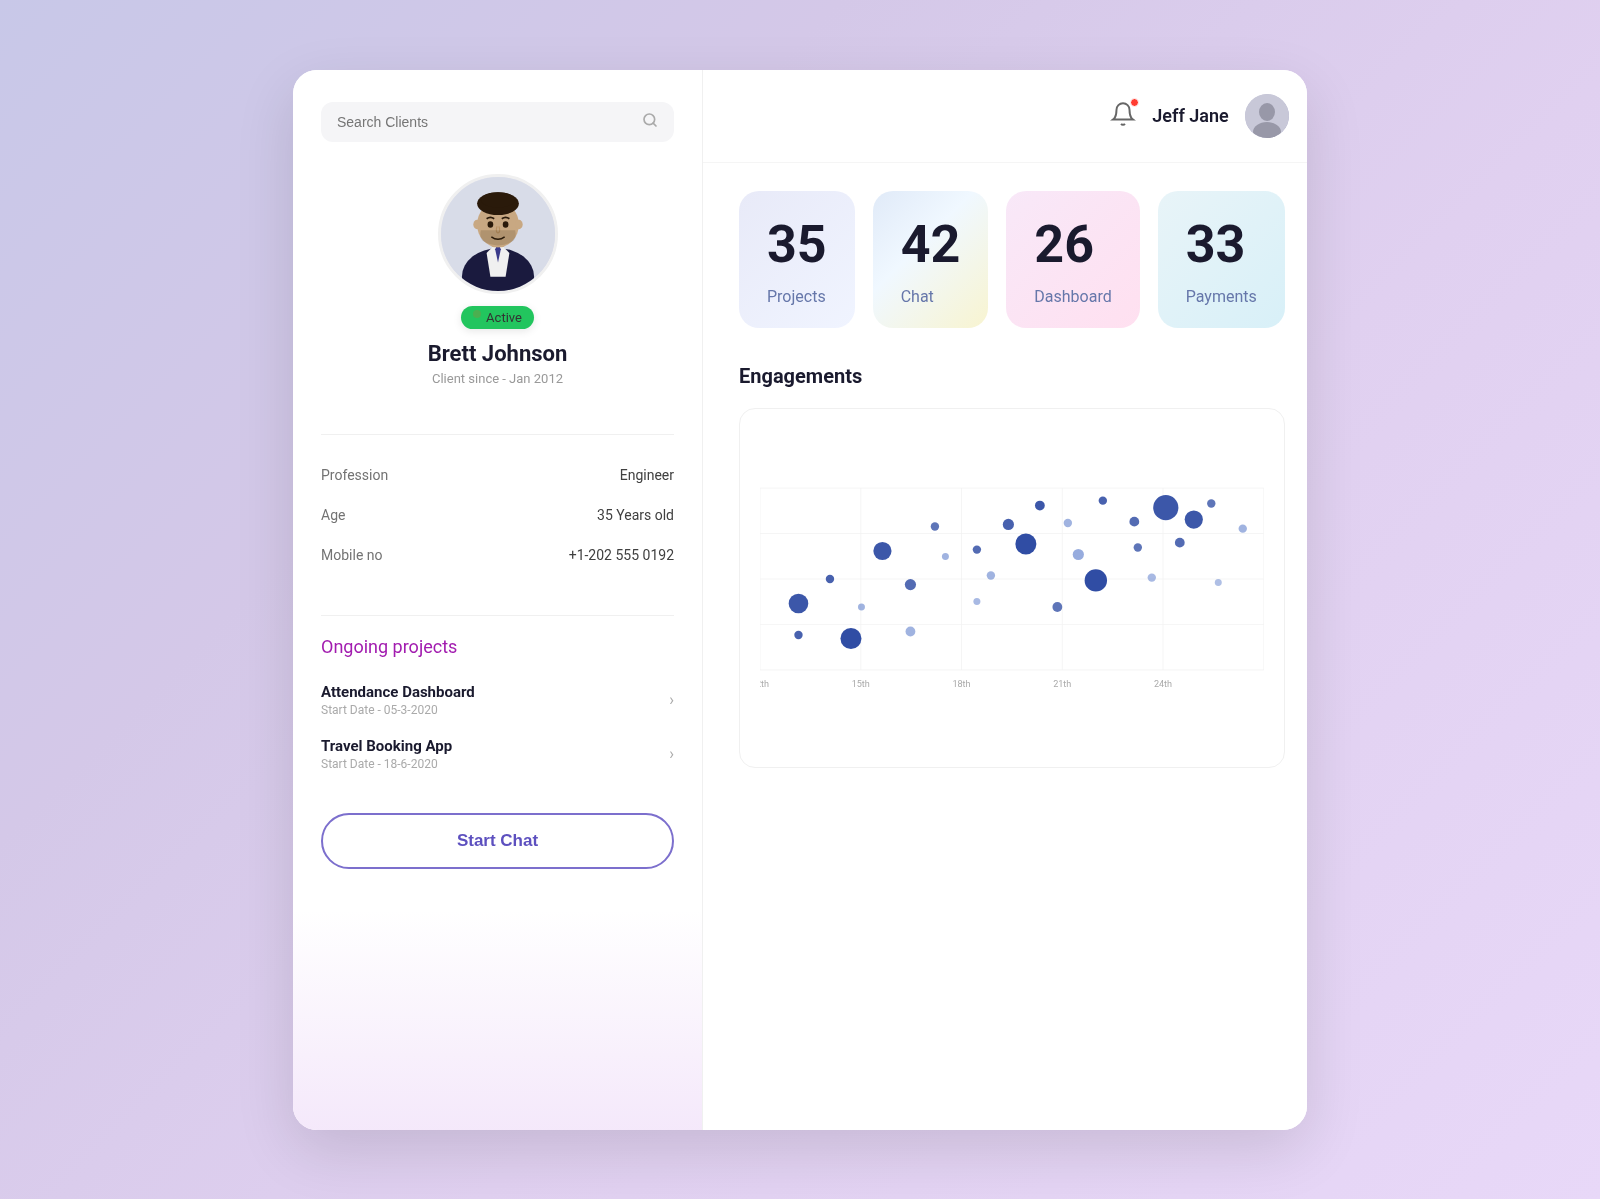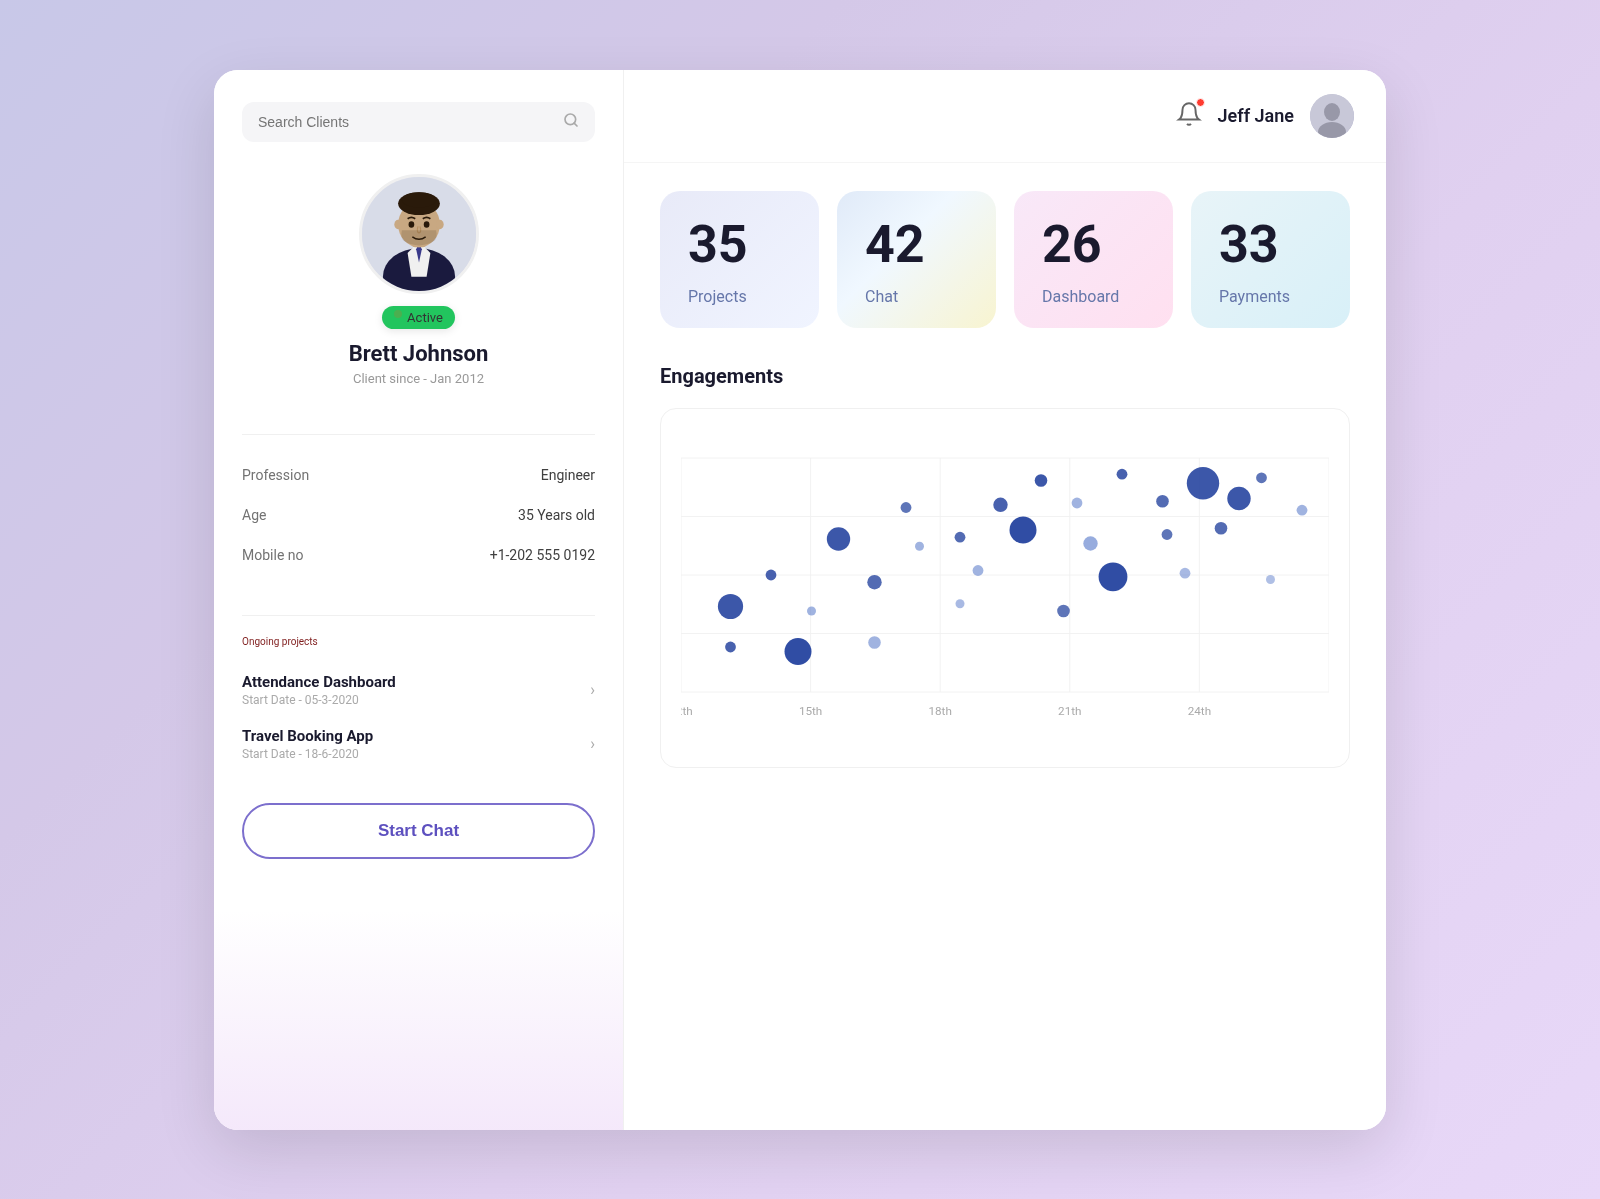--- a/index.html
+++ b/index.html
@@ -8,21 +8,21 @@
       width: 1600px;
       height: 1199px;
       background: linear-gradient(135deg, #c8c8e8 0%, #d4c8e8 30%, #e0d0f0 60%, #e8d8f8 100%);
       display: flex;
       align-items: center;
       justify-content: center;
       font-family: -apple-system, BlinkMacSystemFont, 'Segoe UI', Roboto, sans-serif;
     }
 
     .main-card {
-      width: 1172px;
+      width: 1014px;
       height: 1060px;
       background: #ffffff;
       border-radius: 24px;
       display: flex;
       overflow: hidden;
       box-shadow: 0 20px 60px rgba(0,0,0,0.12);
     }
 
     
     .sidebar {
@@ -156,22 +156,22 @@
       font-size: 14px;
       color: #737373;
     }
 
     .info-value {
       font-size: 14px;
       color: #404040;
     }
 
     .ongoing-label {
-      font-size: 10px;
-      color: #7f1d1d;
+      font-size: 18px;
+      color: #a21caf;
       margin-bottom: 16px;
     }
 
     .project-item {
       display: flex;
       justify-content: space-between;
       align-items: center;
       padding: 10px 0;
       cursor: pointer;
     }

